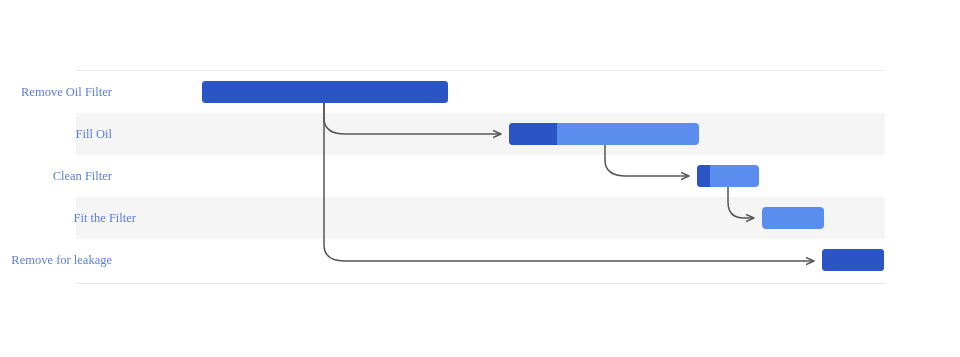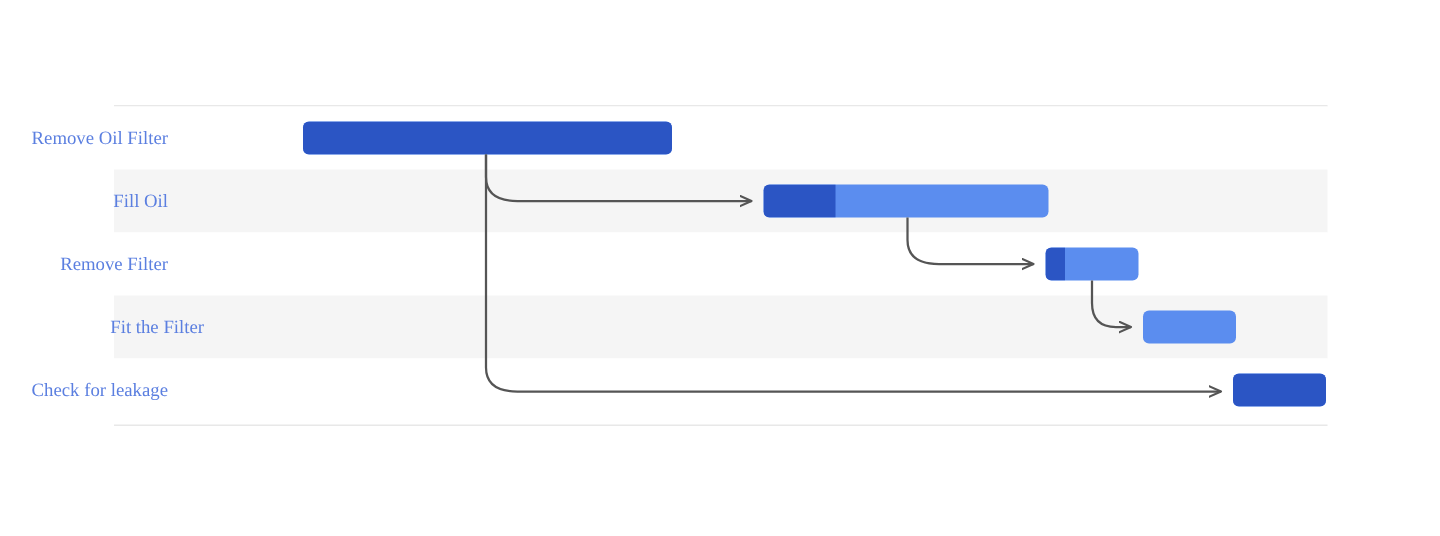--- a/index.html
+++ b/index.html
@@ -73,35 +73,35 @@
     </div>
 
     <div class="grid-row alt" style="top:42px;">
       <span class="row-label" style="line-height: 42px;">Fill Oil</span>
       <div class="bar" style="left:433px;top:10px;width:190px;">
         <div class="bar-progress" style="width:25%;"></div>
       </div>
     </div>
 
     <div class="grid-row plain" style="top:84px;">
-      <span class="row-label" style="line-height: 42px;">Remove Filter</span>
+      <span class="row-label" style="line-height: 42px;">Clean Filter</span>
       <div class="bar" style="left:621px;top:10px;width:62px;">
         <div class="bar-progress" style="width:21%;"></div>
       </div>
     </div>
 
     <div class="grid-row alt" style="top:126px;">
       <span class="row-label" style="line-height: 42px; padding-left: 24px;">Fit the Filter</span>
       <div class="bar" style="left:686px;top:10px;width:62px;">
         <div class="bar-progress" style="width:0%;"></div>
       </div>
     </div>
 
     <div class="grid-row plain" style="top:168px;">
-      <span class="row-label" style="line-height: 42px;">Check for leakage</span>
+      <span class="row-label" style="line-height: 42px;">Remove for leakage</span>
       <div class="bar" style="left:746px;top:10px;width:62px;">
         <div class="bar-progress" style="width:100%;"></div>
       </div>
     </div>
 
   </div>
 
   <svg class="links" width="960" height="357">
     <defs>
       <marker id="ah" markerWidth="9" markerHeight="9" refX="8" refY="4.2" orient="auto" markerUnits="userSpaceOnUse">

